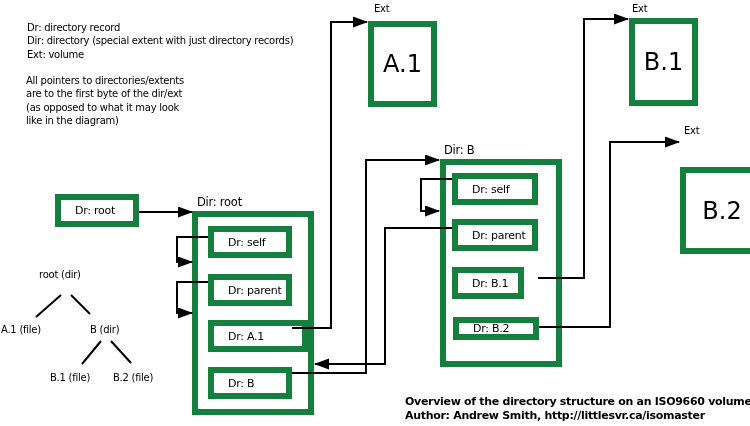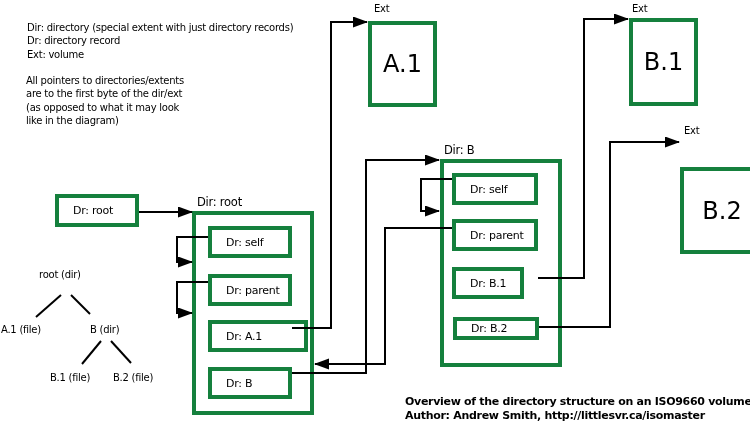--- a/index.html
+++ b/index.html
@@ -11,21 +11,21 @@
   #stage {
     position:relative;
     width:750px; height:426px;
     background:#ffffff;
     overflow:hidden;
   }
   .txt { position:absolute; white-space:nowrap; }
   .small { font-size:10px; letter-spacing:-0.25px; line-height:13.4px; }
   .box {
     position:absolute;
-    border:4px solid #15803d;
+    border:6px solid #15803d;
     background:#fff;
     box-sizing:border-box;
   }
   .record {
     display:flex; align-items:center;
     padding-left:14px;
     font-size:11px; letter-spacing:-0.25px;
   }
   .extent {
     display:flex; align-items:center; justify-content:center;
@@ -39,22 +39,22 @@
   }
   #wires path, #wires line { stroke:#000; stroke-width:2; fill:none; }
   #wires marker path { fill:#000; stroke:none; }
 </style>
 </head>
 <body>
 
 <div id="stage">
 
   <div class="txt small" style="left:27px; top:21px;">
+    <div>Dr: directory record</div>
     <div>Dir: directory (special extent with just directory records)</div>
-    <div>Dr: directory record</div>
     <div>Ext: volume</div>
   </div>
   <div class="txt small" style="left:26px; top:74px;">
     <div>All pointers to directories/extents</div>
     <div>are to the first byte of the dir/ext</div>
     <div>(as opposed to what it may look</div>
     <div>like in the diagram)</div>
   </div>
 
   <div class="txt small" style="left:374px; top:2px;">Ext</div>

